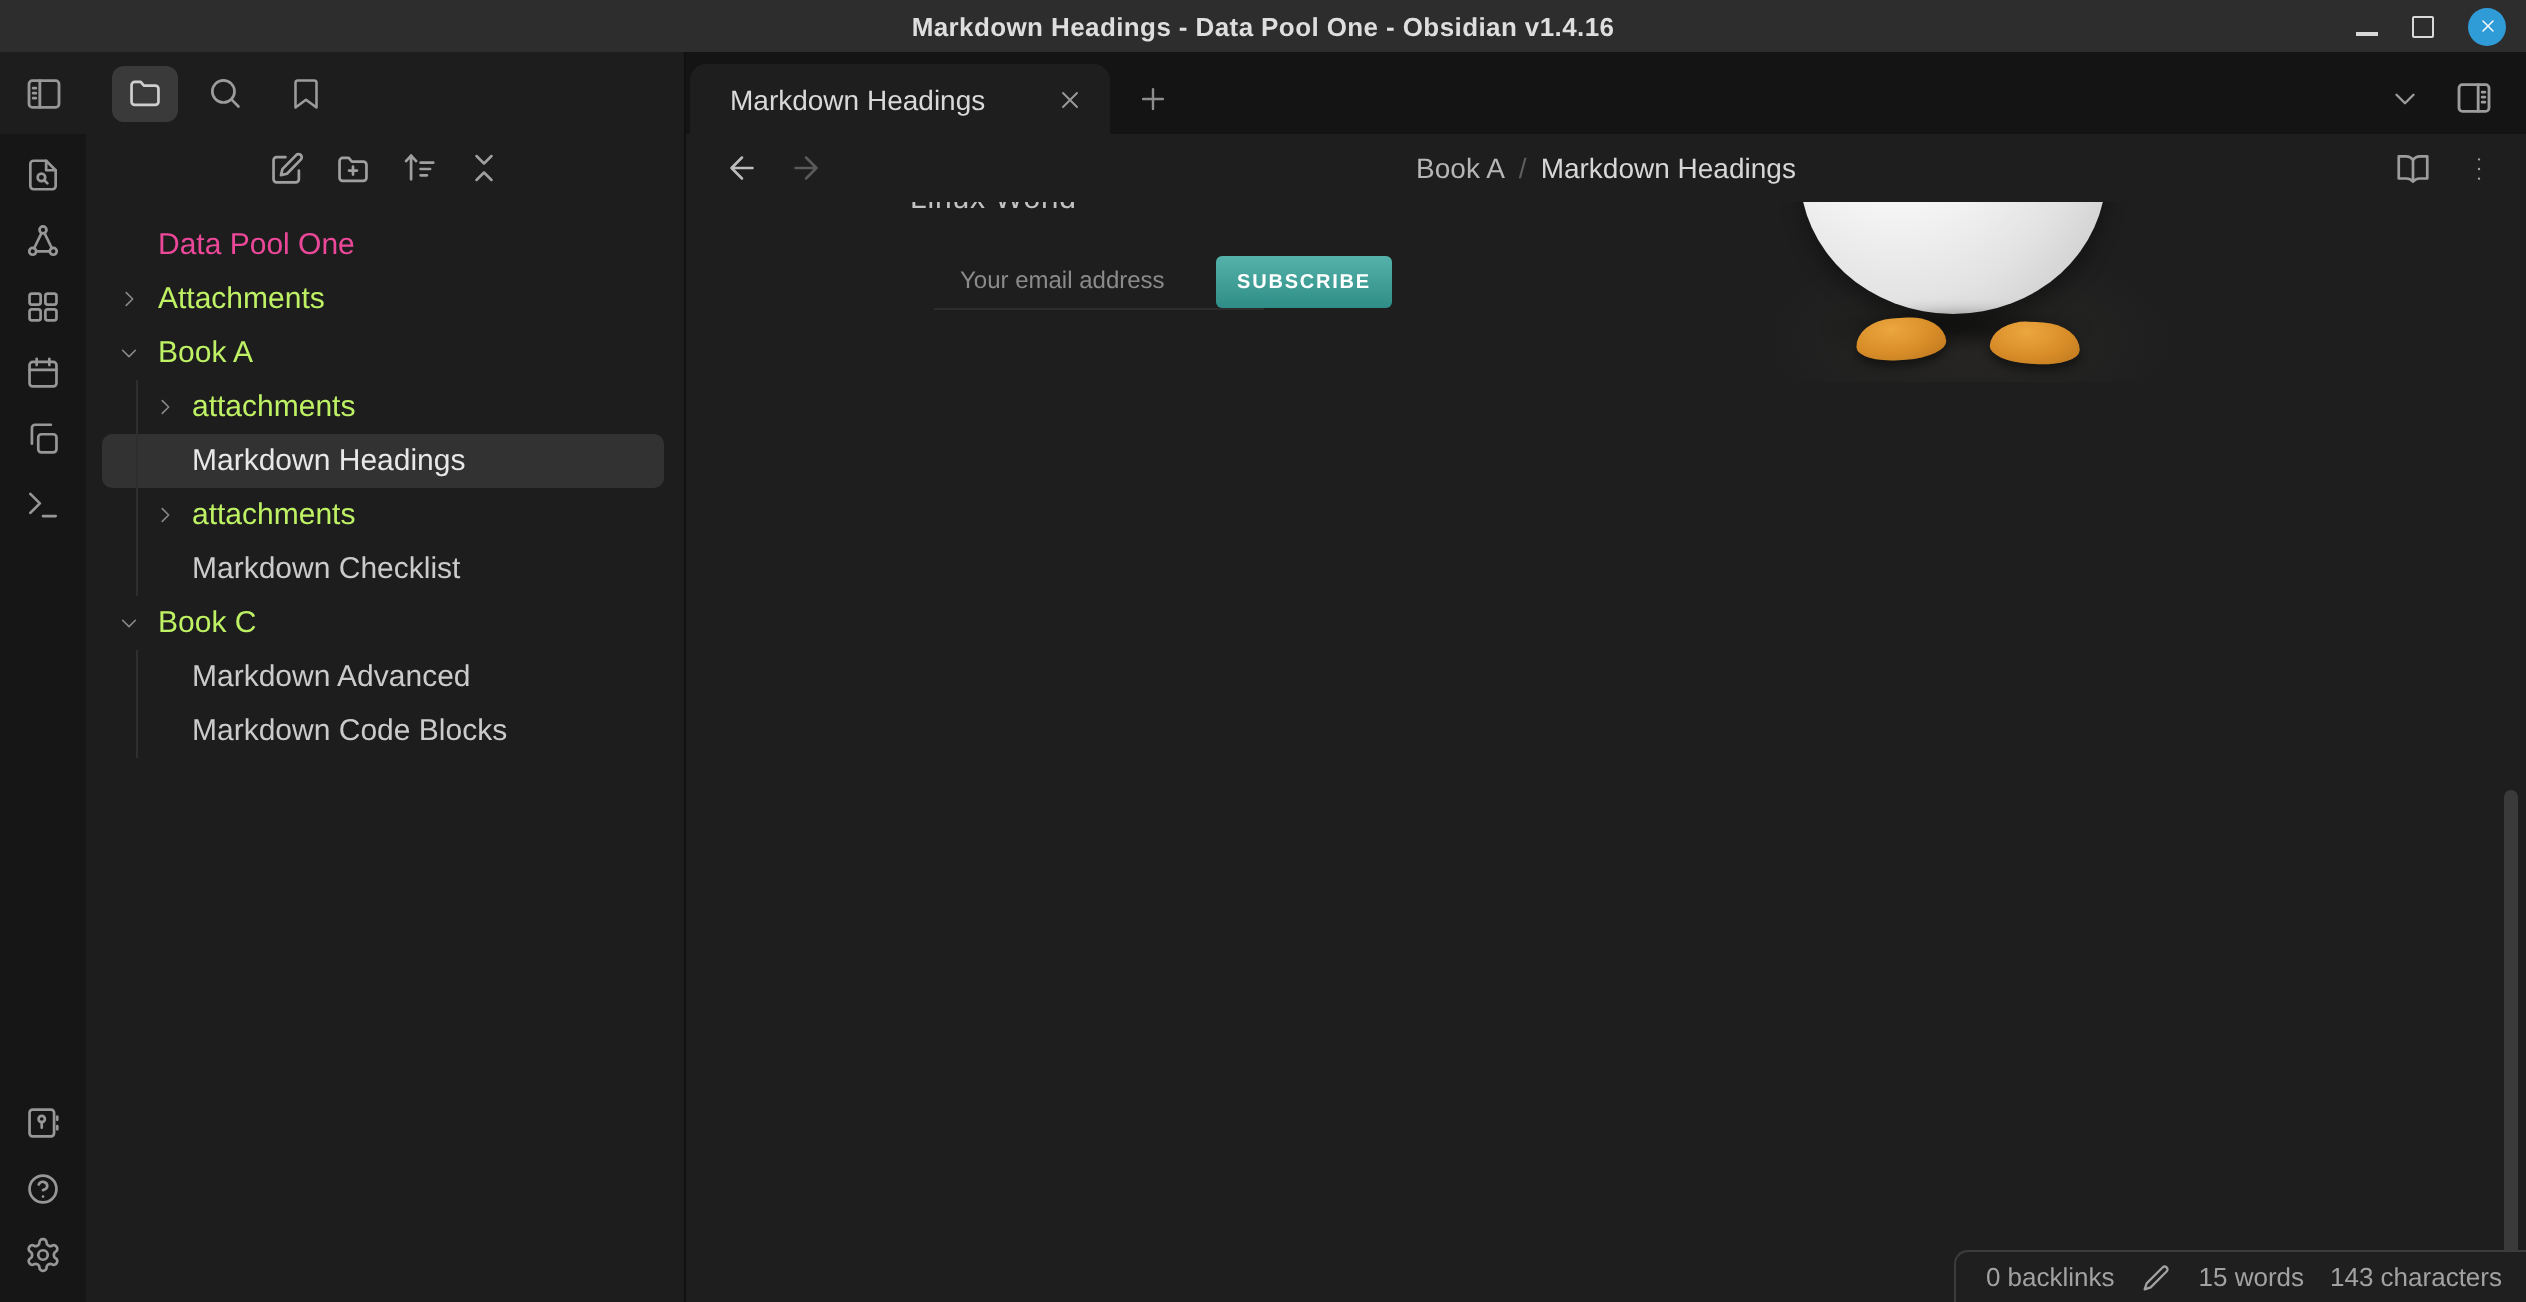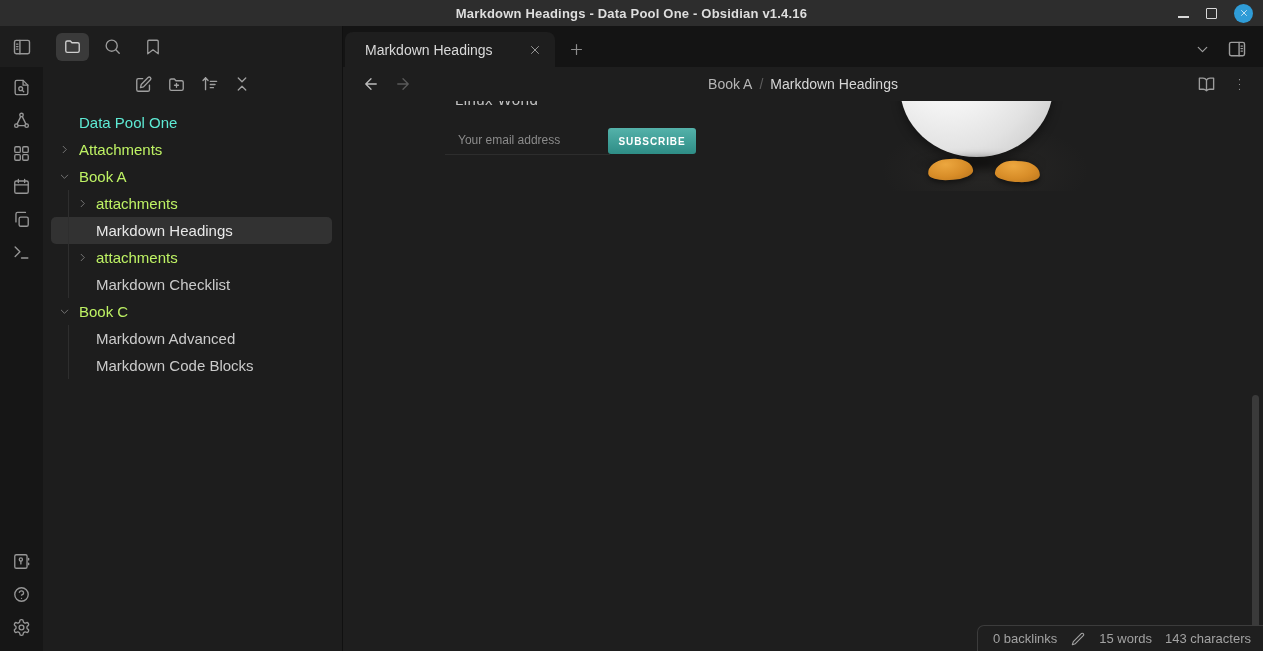--- a/index.html
+++ b/index.html
@@ -39,21 +39,21 @@
   .sidebar-tabs { height:41px; display:flex; align-items:center; gap:7px; padding-left:13px; flex:none; }
   .sidebar-tab { width:33px; height:28px; border-radius:6px; display:flex; align-items:center;
     justify-content:center; color:#9c9c9c; }
   .sidebar-tab.active { background:#3a3a3a; color:#cfcfcf; }
   .sidebar-actions { height:34px; display:flex; align-items:center; justify-content:center; gap:11px; flex:none; }
   .action-btn { width:22px; height:22px; display:flex; align-items:center; justify-content:center; color:#a0a0a0; }
 
   .tree { padding-top:8px; font-size:15px; position:relative; }
   .tree-row { height:27px; display:flex; align-items:center; position:relative; color:#bef264; cursor:default; }
   .tree-row .chev { width:11px; height:11px; color:#8a8a8a; flex:none; }
-  .vault-row { color:#5eead4; padding-left:36px; }
+  .vault-row { color:#ec4899; padding-left:36px; }
   .lvl0 { padding-left:16px; }
   .lvl0 .chev { margin-right:9px; }
   .lvl1 { padding-left:34px; }
   .lvl1 .chev { margin-right:8px; }
   .lvl1::before { content:""; position:absolute; left:25px; top:0; bottom:0; width:1px; background:#2e2e2e; }
   .file-row { padding-left:53px; color:#cbcbcb; }
   .file-row.selected { background:#323232; border-radius:5px; margin:0 10px 0 8px; padding-left:45px; color:#e8e8e8; }
   .file-row.selected::before { left:17px; }
 
   
@@ -77,21 +77,21 @@
   .crumb { color:#b6b6b6; }
   .crumb-sep { color:#5e5e5e; margin:0 7px; }
   .crumb-current { color:#d7d7d7; }
   .view-actions { margin-left:auto; display:flex; align-items:center; gap:15px; padding-right:15px; color:#9d9d9d; }
 
   
   .content { flex:1; background:#1e1e1e; position:relative; overflow:hidden; }
   .clipped-heading { position:absolute; left:112px; top:0; height:8px; overflow:hidden; }
   .clipped-heading span { display:block; margin-top:-10px; font-size:15px; color:#c2c2c2; letter-spacing:.4px; }
 
-  .email-input { position:absolute; left:102px; top:24px; width:165px; height:30px; background:transparent;
+  .email-input { position:absolute; left:124px; top:24px; width:165px; height:30px; background:transparent;
     border:none; border-bottom:1px solid rgba(255,255,255,.07); color:#0ea5e9; font-size:12px;
     font-family:"Liberation Sans", sans-serif; padding:0 6px 0 13px; outline:none; }
   .email-input::placeholder { color:#8b8b8b; }
   .subscribe-btn { position:absolute; left:265px; top:27px; width:88px; height:26px; border:none;
     border-radius:3px; background:linear-gradient(#54b2aa,#2e8d86); color:#fff; font-size:10px;
     font-weight:700; letter-spacing:.9px; font-family:"Liberation Sans", sans-serif; cursor:default; }
 
   
   .penguin { position:absolute; left:557px; top:0; width:170px; height:95px; }
   .penguin-halo { position:absolute; left:-20px; top:20px; width:210px; height:70px;

